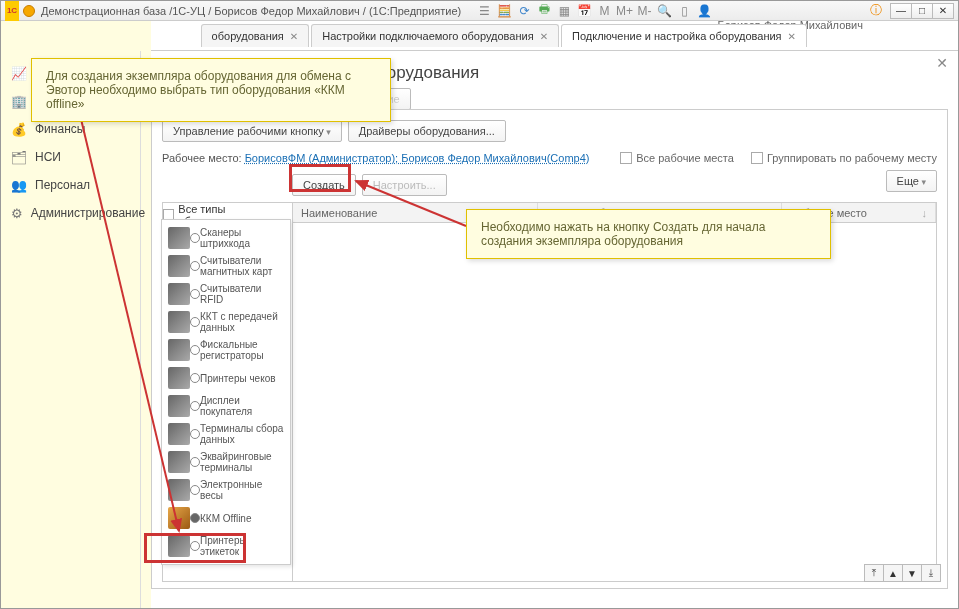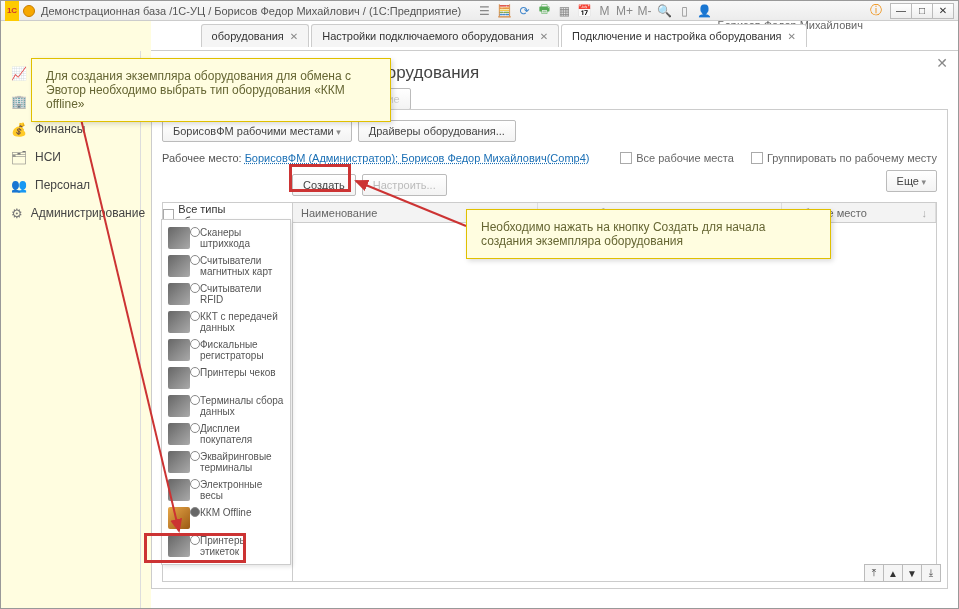--- a/index.html
+++ b/index.html
@@ -33,21 +33,21 @@
   .btn.dd::after{content:" ▾";color:#888;font-size:9px;}
   .linkrow{margin:10px 0;font-size:11px;color:#555;}
   .linkrow a{color:#1a6fb5;text-decoration:underline dotted;}
   .chk{display:inline-flex;align-items:center;gap:4px;margin-left:14px;color:#666;}
   .chkbox{width:12px;height:12px;border:1px solid #aaa;background:#fff;}
   .toolbar3{display:flex;align-items:center;gap:6px;margin:4px 0 0 130px;}
   .toolbar3 .btn.configure{color:#bbb;}
   .grid-area{border:1px solid #ccc;margin-top:6px;height:380px;position:relative;display:flex;}
   .type-list{width:130px;position:absolute;left:-2px;top:16px;background:#fff;border:1px solid #ccc;padding:4px 0;box-shadow:2px 2px 4px rgba(0,0,0,0.1);}
   .alltypes{position:absolute;left:0;top:0;font-size:11px;display:flex;align-items:center;gap:4px;}
-  .type-item{display:flex;padding:3px 6px;font-size:10px;line-height:1.1;}
+  .type-item{display:flex;align-items:center;padding:3px 6px;font-size:10px;line-height:1.1;}
   .type-item .thumb{width:22px;height:22px;background:linear-gradient(135deg,#666,#aaa);border-radius:2px;flex-shrink:0;}
   .type-item .radio{width:10px;height:10px;border:1px solid #888;border-radius:50%;flex-shrink:0;}
   .type-item.selected .radio{background:#666;}
   .type-item .lbl{color:#555;}
   .grid-head{display:flex;background:#f3f3f3;border-bottom:1px solid #ccc;height:20px;align-items:center;font-size:11px;color:#666;width:100%;}
   .grid-head .col{padding:0 8px;border-right:1px solid #ddd;height:100%;display:flex;align-items:center;}
   .grid-body{flex:1;}
   .grid-left-stub{width:130px;border-right:1px solid #ccc;position:relative;}
   .grid-right{flex:1;display:flex;flex-direction:column;}
   .callout{position:absolute;background:#fffde0;border:1px solid #e0c000;padding:10px 14px;font-size:12px;color:#663;box-shadow:2px 2px 5px rgba(0,0,0,0.15);z-index:50;}
@@ -155,21 +155,21 @@
       </div>
   </div>
 
   <div class="content" style="position:relative;z-index:2;">
     <span class="close-x">✕</span>
     <div class="page-title"><span>стройка оборудования</span></div>
     <div style="margin-left:150px;"><span class="btn" style="color:#ccc;">ое оборудование</span></div>
 
     <div class="panel">
       <div class="btnrow">
-        <span class="btn dd">БорисовФМ рабочими местами</span>
+        <span class="btn dd">Управление рабочими кнопку</span>
         <span class="btn">Драйверы оборудования...</span>
       </div>
       <div class="linkrow">
         <span>Рабочее место:</span>
         <a href="#">БорисовФМ (Администратор); Борисов Федор Михайлович(Comp4)</a>
         <span style="float:right;">
           <span class="chk">
               <span class="chkbox"></span>
               <span>Все рабочие места</span>
             </span>
@@ -219,26 +219,26 @@
                 <span class="lbl">Фискальные регистраторы</span>
               </div>
             <div class="type-item">
                 <span class="thumb"></span>
                 <span class="radio"></span>
                 <span class="lbl">Принтеры чеков</span>
               </div>
             <div class="type-item">
                 <span class="thumb"></span>
                 <span class="radio"></span>
+                <span class="lbl">Дисплеи покупателя</span>
+              </div>
+            <div class="type-item">
+                <span class="thumb"></span>
+                <span class="radio"></span>
                 <span class="lbl">Терминалы сбора данных</span>
-              </div>
-            <div class="type-item">
-                <span class="thumb"></span>
-                <span class="radio"></span>
-                <span class="lbl">Дисплеи покупателя</span>
               </div>
             <div class="type-item">
                 <span class="thumb"></span>
                 <span class="radio"></span>
                 <span class="lbl">Эквайринговые терминалы</span>
               </div>
             <div class="type-item">
                 <span class="thumb"></span>
                 <span class="radio"></span>
                 <span class="lbl">Электронные весы</span>

